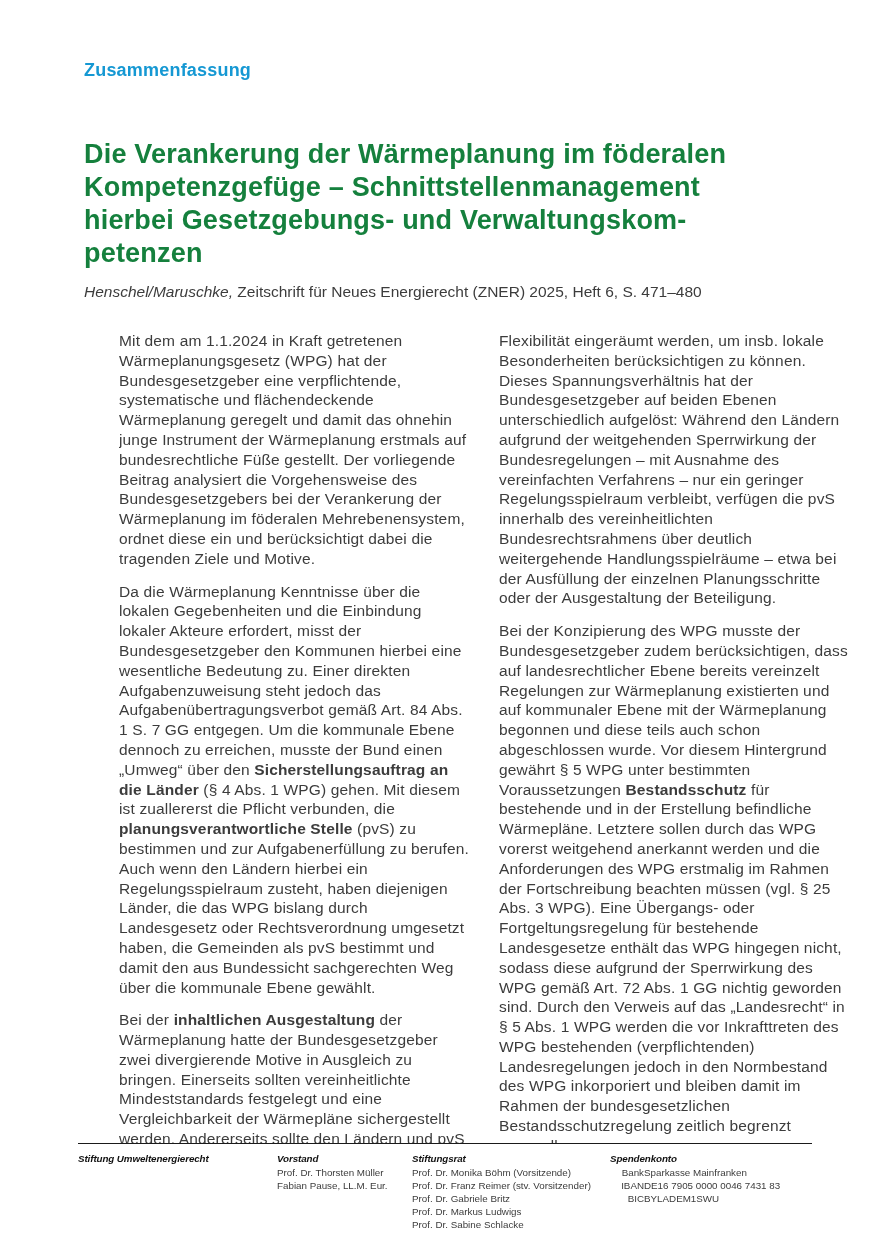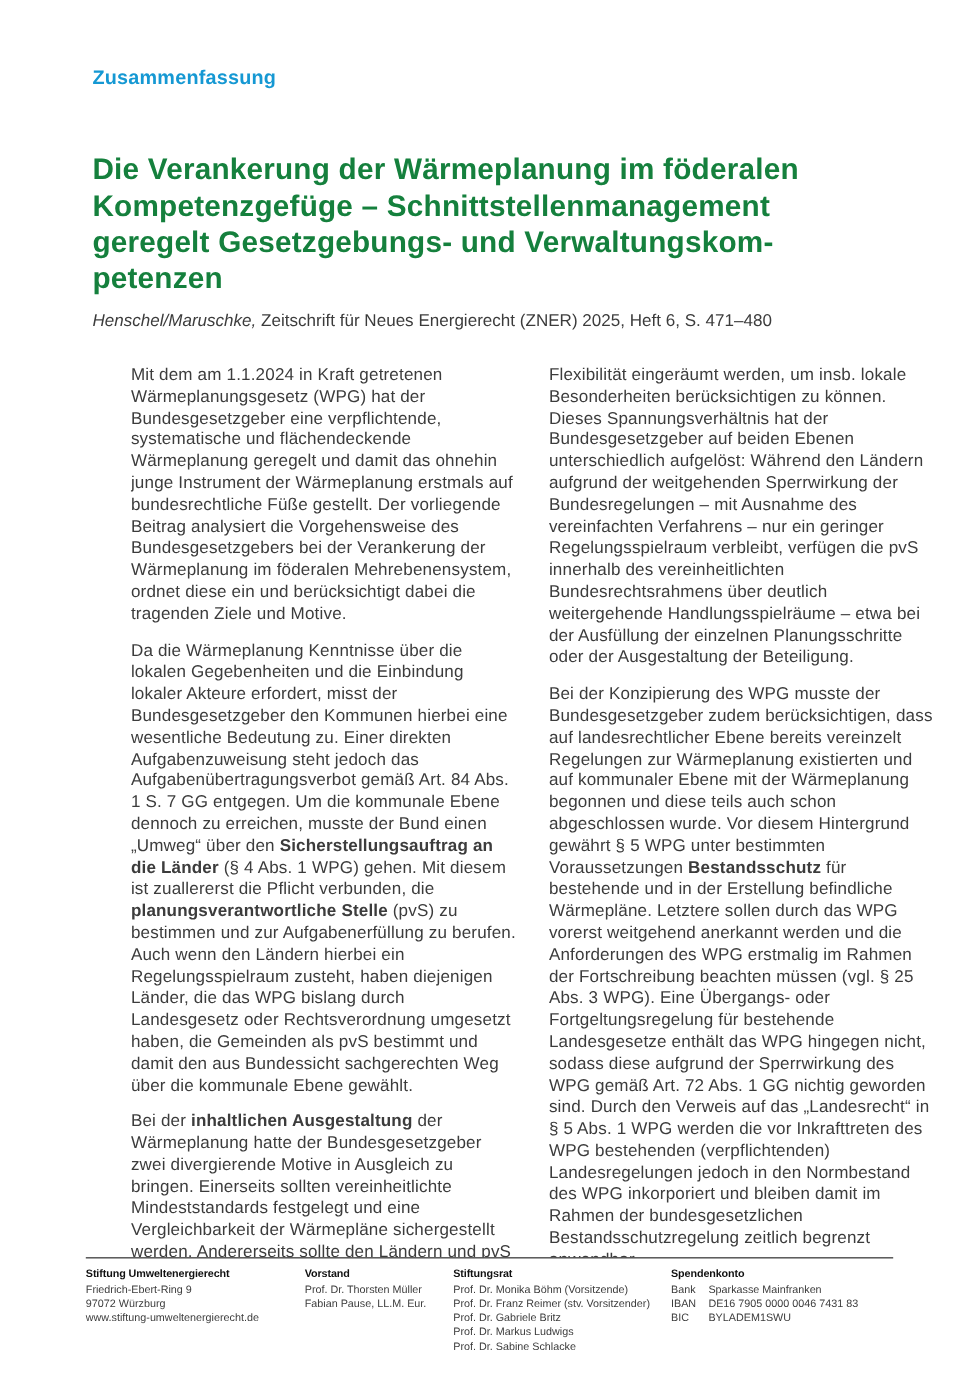--- a/index.html
+++ b/index.html
@@ -38,40 +38,40 @@
   }
   .col{width:351px;font-size:15.5px;line-height:19.8px;letter-spacing:.15px;color:#3c3c3c;}
   .col p{margin:0 0 13px 0;}
   .col .b{font-weight:bold;}
   
   .footer{
     position:absolute;left:78px;top:1143px;width:734px;height:95px;
     border-top:1.6px solid #1a1a1a;
   }
   .fcol{position:absolute;top:8px;font-size:9.8px;line-height:13px;color:#3c3c3c;}
-  .fcol .fh{font-weight:bold;color:#111111;margin-bottom:1px;letter-spacing:-.1px;}
+  .fcol .fh{font-weight:bold;color:#111111;margin-bottom:1px;letter-spacing:-.1px;font-style:italic;}
   .fcol-org{left:0;width:195px;}
   .fcol-vorstand{left:199px;width:130px;}
   .fcol-rat{left:334px;width:195px;}
   .fcol-spenden{left:532px;width:202px;}
-  .srow{display:flex;}
+  .srow{display:flex;text-align:right;}
   .srow .slabel{width:34px;flex:0 0 34px;}
 </style>
 </head>
 <body>
 
 <div class="page">
 
   <div class="kicker">Zusammenfassung</div>
 
 
   <div class="title">
       <div>Die Verankerung der Wärmeplanung im föderalen</div>
       <div>Kompetenzgefüge – Schnittstellenmanagement</div>
-      <div>geregelt Gesetzgebungs- und Verwaltungskom-</div>
+      <div>hierbei Gesetzgebungs- und Verwaltungskom-</div>
       <div>petenzen</div>
     </div>
 
   <div class="byline">
     <span class="authors">Henschel/Maruschke,</span><span> Zeitschrift für Neues Energierecht (ZNER) 2025, Heft 6, S. 471–480</span>
   </div>
 
   <div class="bodycols">
     <div class="col">
       <p><span>Mit dem am 1.1.2024 in Kraft getretenen Wärmeplanungsgesetz (WPG) hat der Bundesgesetzgeber eine verpflichtende, systematische und flächendeckende Wärmeplanung geregelt und damit das ohnehin junge Instrument der Wärmeplanung erstmals auf bundesrechtliche Füße gestellt. Der vorliegende Beitrag analysiert die Vorgehensweise des Bundesgesetzgebers bei der Verankerung der Wärmeplanung im föderalen Mehrebenensystem, ordnet diese ein und berücksichtigt dabei die tragenden Ziele und Motive.</span></p>
@@ -80,25 +80,20 @@
     </div>
     <div class="col">
       <p><span>Flexibilität eingeräumt werden, um insb. lokale Besonderheiten berücksichtigen zu können. Dieses Spannungsverhältnis hat der Bundesgesetzgeber auf beiden Ebenen unterschiedlich aufgelöst: Während den Ländern aufgrund der weitgehenden Sperrwirkung der Bundesregelungen – mit Ausnahme des vereinfachten Verfahrens – nur ein geringer Regelungsspielraum verbleibt, verfügen die pvS innerhalb des vereinheitlichten Bundesrechtsrahmens über deutlich weitergehende Handlungsspielräume – etwa bei der Ausfüllung der einzelnen Planungsschritte oder der Ausgestaltung der Beteiligung.</span></p>
       <p><span>Bei der Konzipierung des WPG musste der Bundesgesetzgeber zudem berücksichtigen, dass auf landesrechtlicher Ebene bereits vereinzelt Regelungen zur Wärmeplanung existierten und auf kommunaler Ebene mit der Wärmeplanung begonnen und diese teils auch schon abgeschlossen wurde. Vor diesem Hintergrund gewährt § 5 WPG unter bestimmten Voraussetzungen </span><span class="b">Bestandsschutz</span><span> für bestehende und in der Erstellung befindliche Wärmepläne. Letztere sollen durch das WPG vorerst weitgehend anerkannt werden und die Anforderungen des WPG erstmalig im Rahmen der Fortschreibung beachten müssen (vgl. § 25 Abs. 3 WPG). Eine Übergangs- oder Fortgeltungsregelung für bestehende Landesgesetze enthält das WPG hingegen nicht, sodass diese aufgrund der Sperrwirkung des WPG gemäß Art. 72 Abs. 1 GG nichtig geworden sind. Durch den Verweis auf das „Landesrecht“ in § 5 Abs. 1 WPG werden die vor Inkrafttreten des WPG bestehenden (verpflichtenden) Landesregelungen jedoch in den Normbestand des WPG inkorporiert und bleiben damit im Rahmen der bundesgesetzlichen Bestandsschutzregelung zeitlich begrenzt anwendbar.</span></p>
     </div>
   </div>
 
   <div class="footer">
     <div class="fcol fcol-org">
       <div class="fh">Stiftung Umweltenergierecht</div>
-      <div>
-          <div>Friedrich-Ebert-Ring 9</div>
-          <div>97072 Würzburg</div>
-          <div>www.stiftung-umweltenergierecht.de</div>
-        </div>
     </div>
     <div class="fcol fcol-vorstand">
       <div class="fh">Vorstand</div>
       <div>
           <div>Prof. Dr. Thorsten Müller</div>
           <div>Fabian Pause, LL.M. Eur.</div>
         </div>
     </div>
     <div class="fcol fcol-rat">
       <div class="fh">Stiftungsrat</div>

